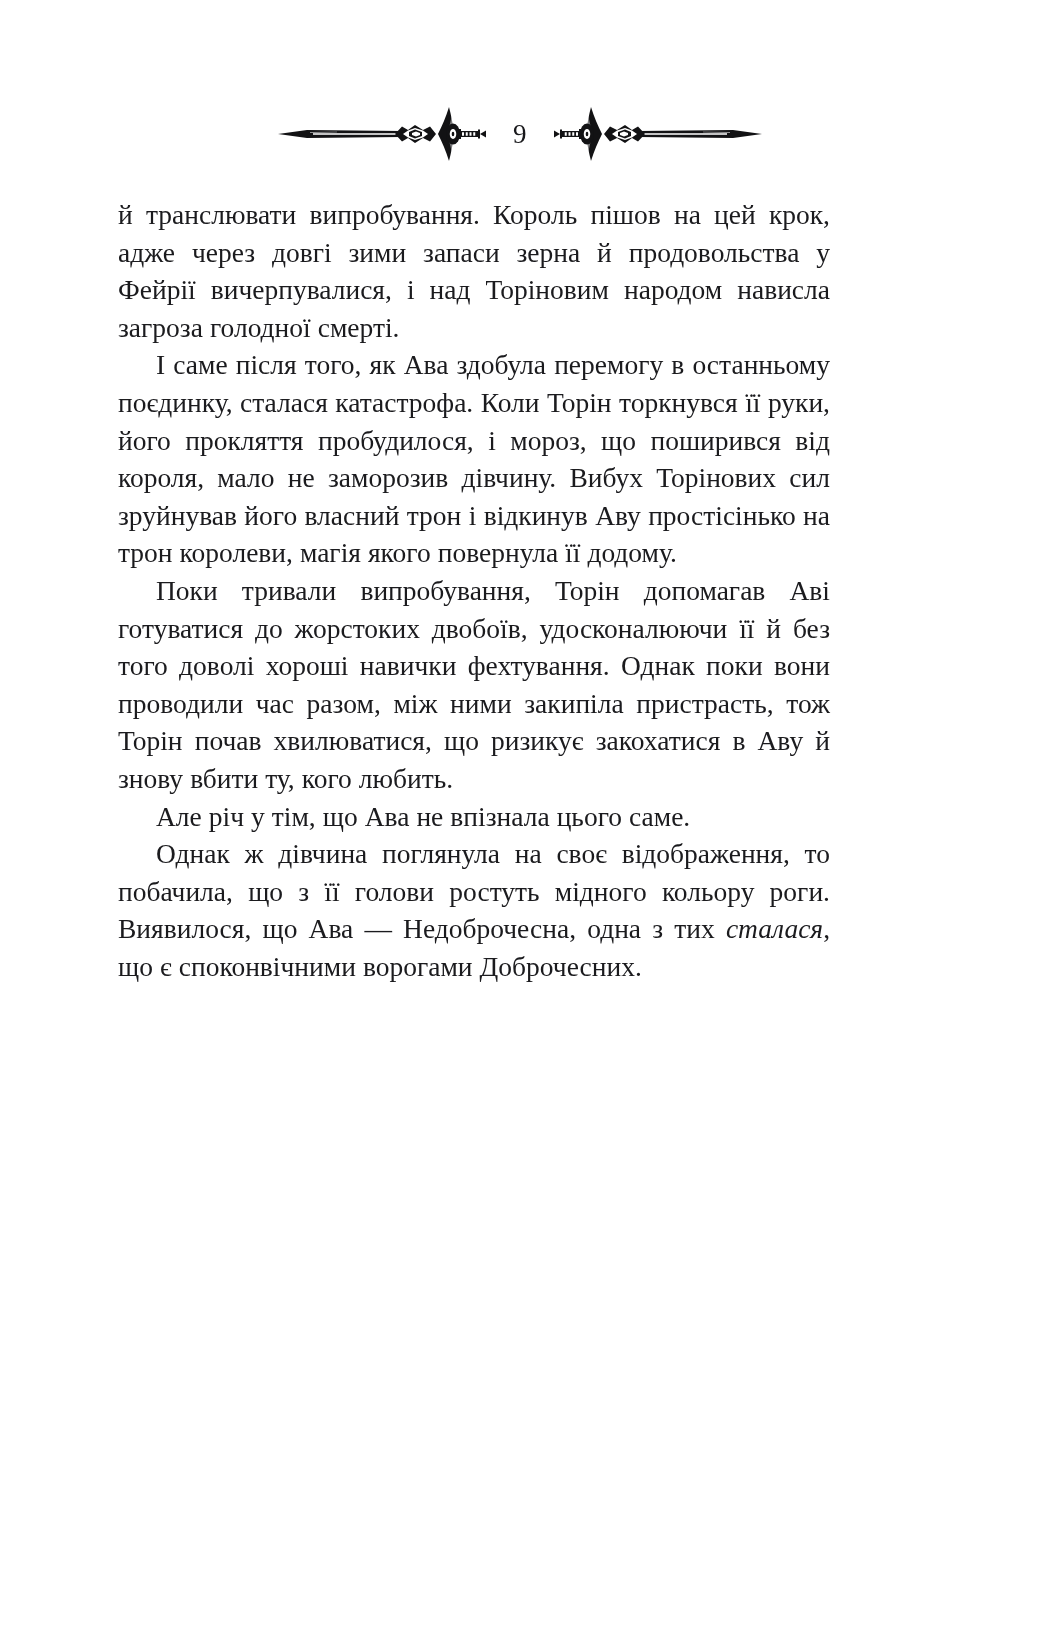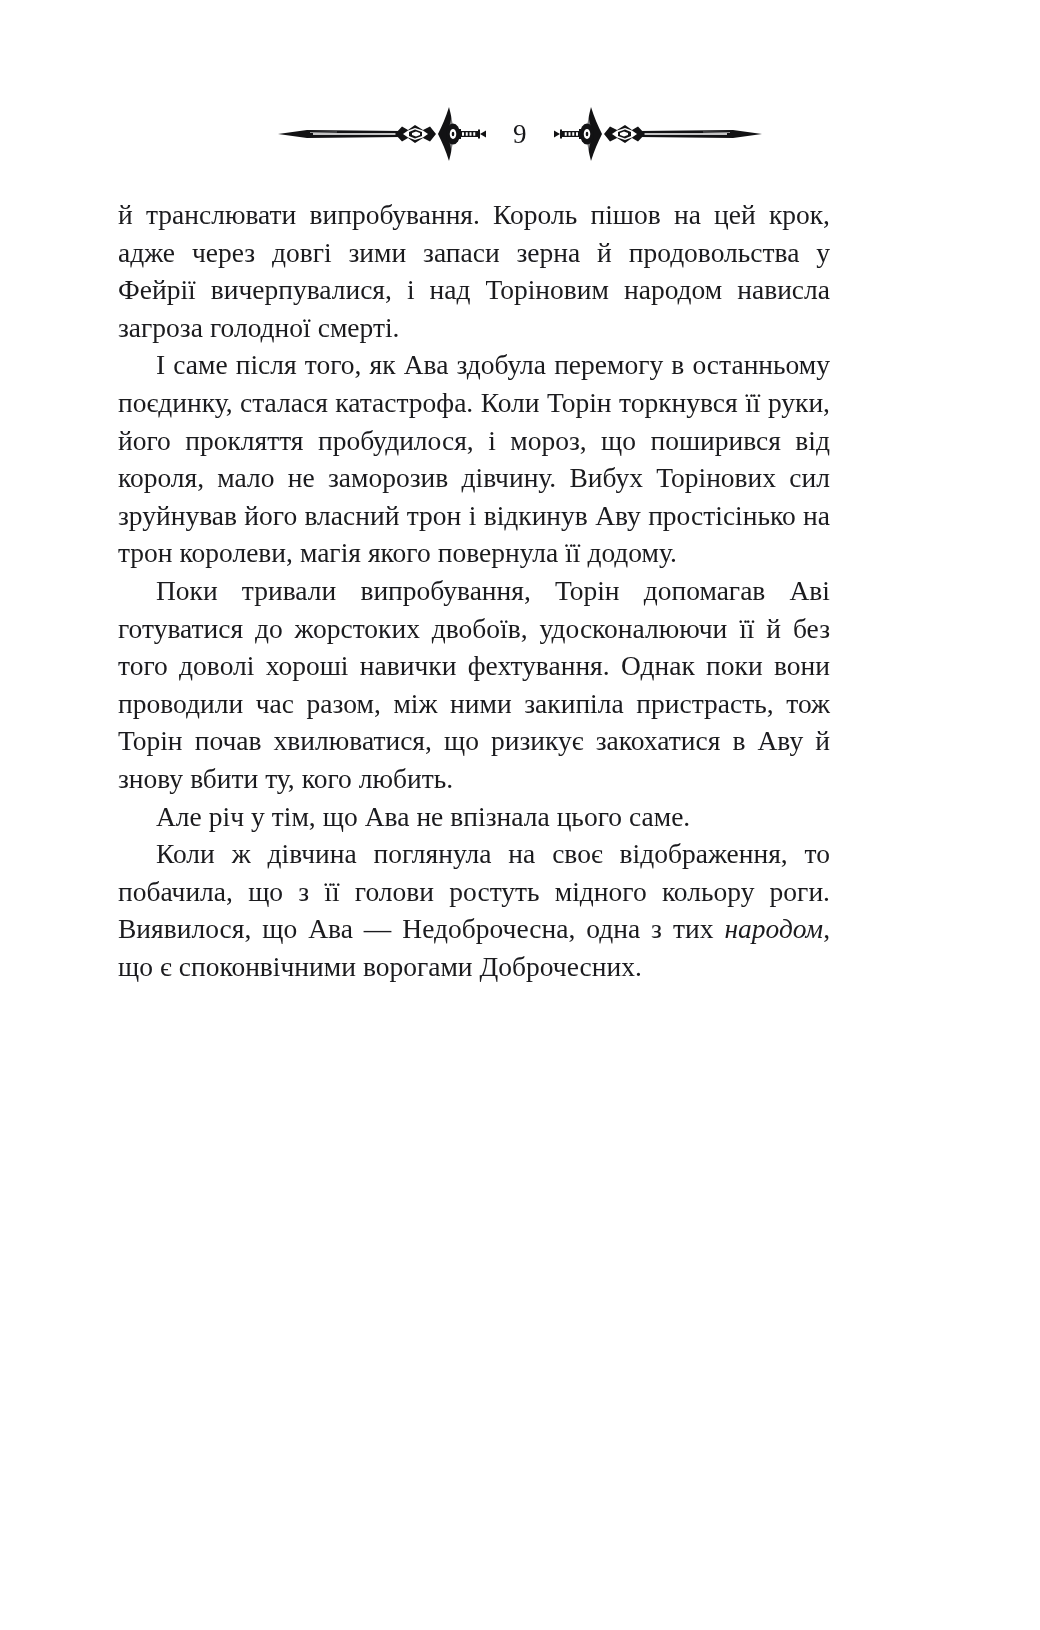--- a/index.html
+++ b/index.html
@@ -161,17 +161,17 @@
   <div class="textblock">
 
     <p class="para nofill">й транслювати випробування. Король пішов на цей крок, адже через довгі зими запаси зерна й продовольства у Фейрії вичерпувалися, і над Торіновим народом нависла загроза голодної смерті.</p>
 
     <p class="para indent nofill">І саме після того, як Ава здобула перемогу в останньому поєдинку, сталася катастрофа. Коли Торін торкнувся її руки, його прокляття пробудилося, і мороз, що поширився від короля, мало не заморозив дівчину. Вибух Торінових сил зруйнував його власний трон і відкинув Аву простісінько на трон королеви, магія якого повернула її додому.</p>
 
     <p class="para indent nofill">Поки тривали випробування, Торін допомагав Аві готуватися до жорстоких двобоїв, удосконалюючи її й без того доволі хороші навички фехтування. Однак поки вони проводили час разом, між ними закипіла пристрасть, тож Торін почав хвилюватися, що ризикує закохатися в Аву й знову вбити ту, кого любить.</p>
 
     <p class="para indent nofill">Але річ у тім, що Ава не впізнала цього саме.</p>
 
-    <p class="para indent nofill"><span>Коли ж дівчина поглянула на своє відображення, то побачила, що з її голови ростуть мідного кольору роги. Виявилося, що Ава — Недоброчесна, одна з тих </span><em class="italic">народом</em><span>, що є споконвічними ворогами Доброчесних.</span></p>
+    <p class="para indent nofill"><span>Однак ж дівчина поглянула на своє відображення, то побачила, що з її голови ростуть мідного кольору роги. Виявилося, що Ава — Недоброчесна, одна з тих </span><em class="italic">сталася</em><span>, що є споконвічними ворогами Доброчесних.</span></p>
 
   </div>
 
 </div>
 
 </body></html>

